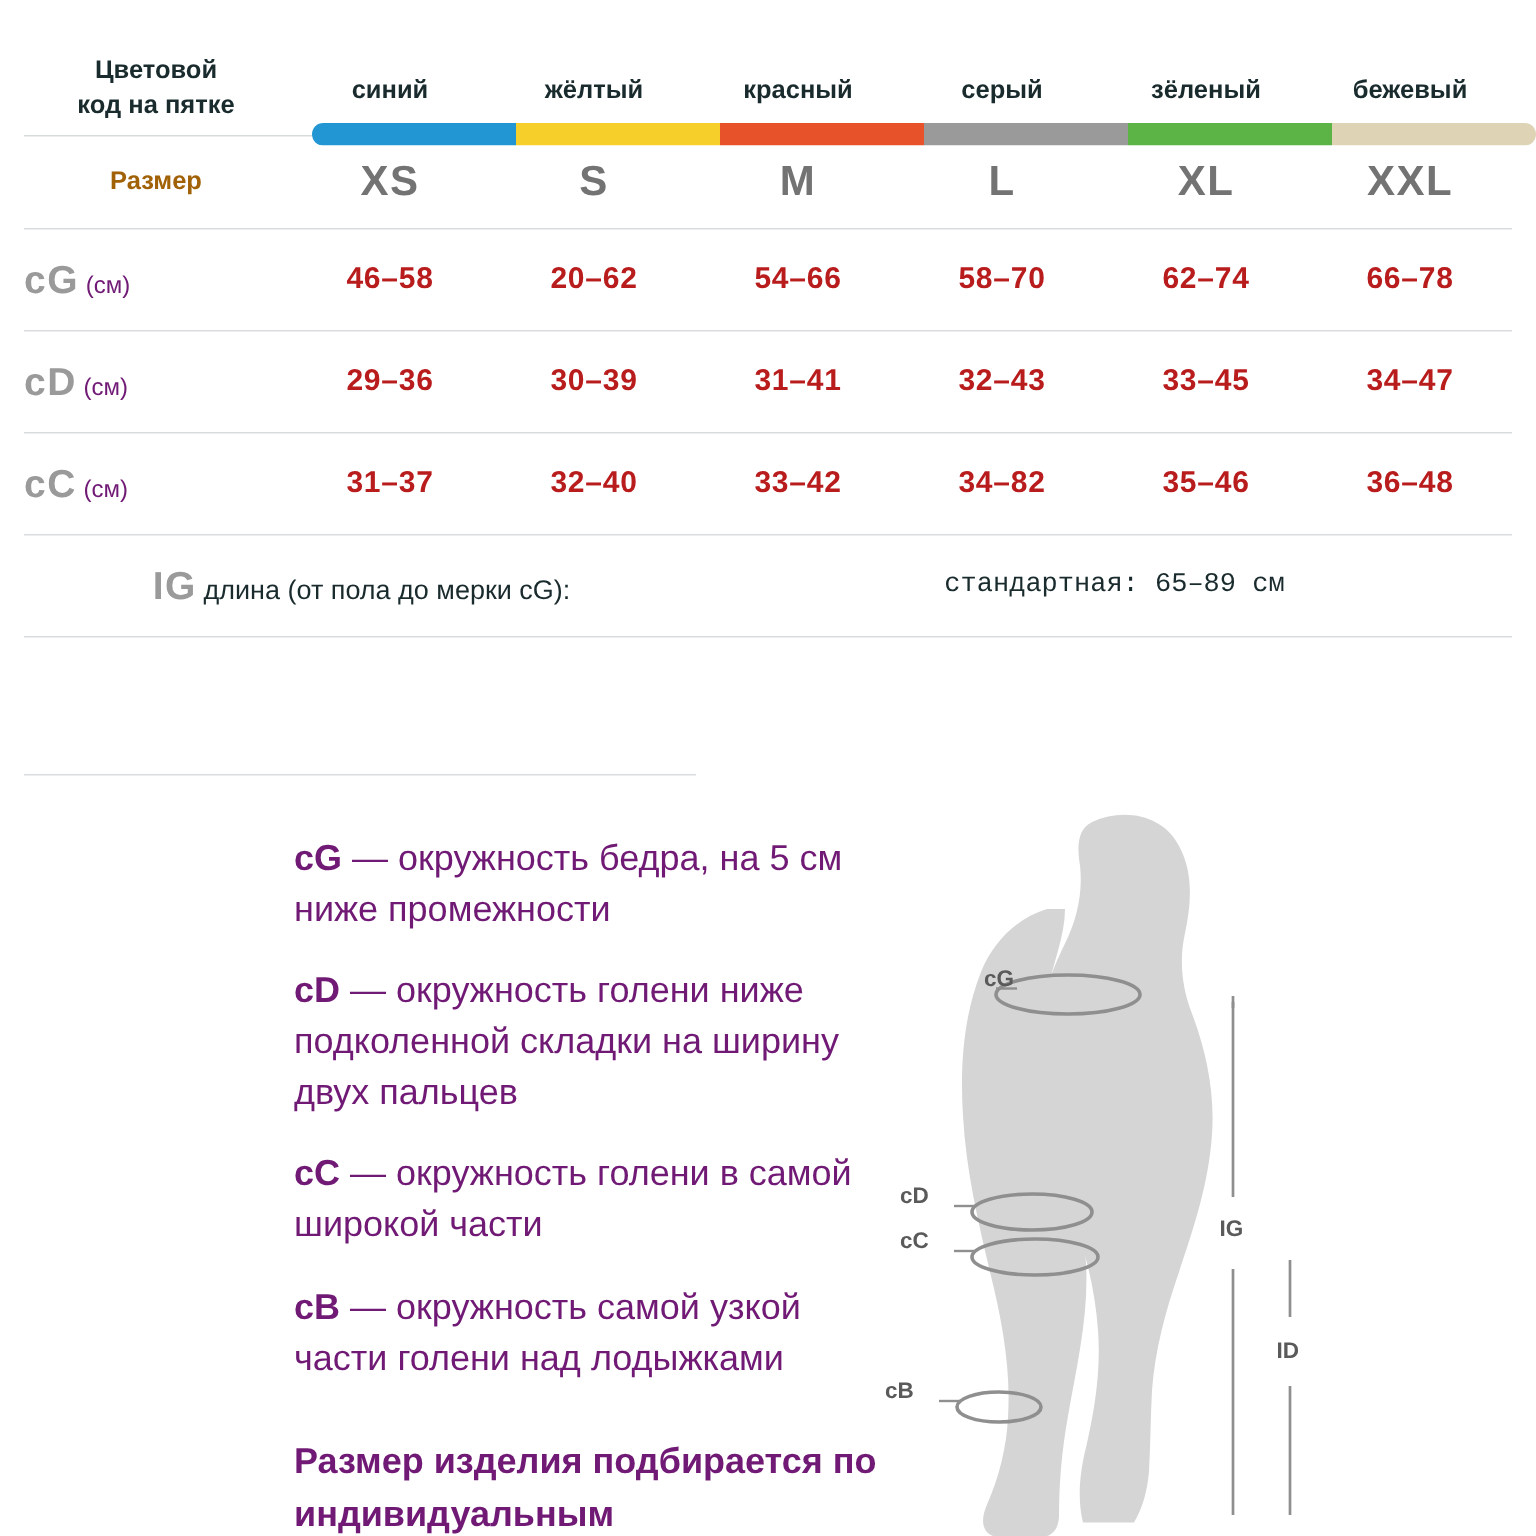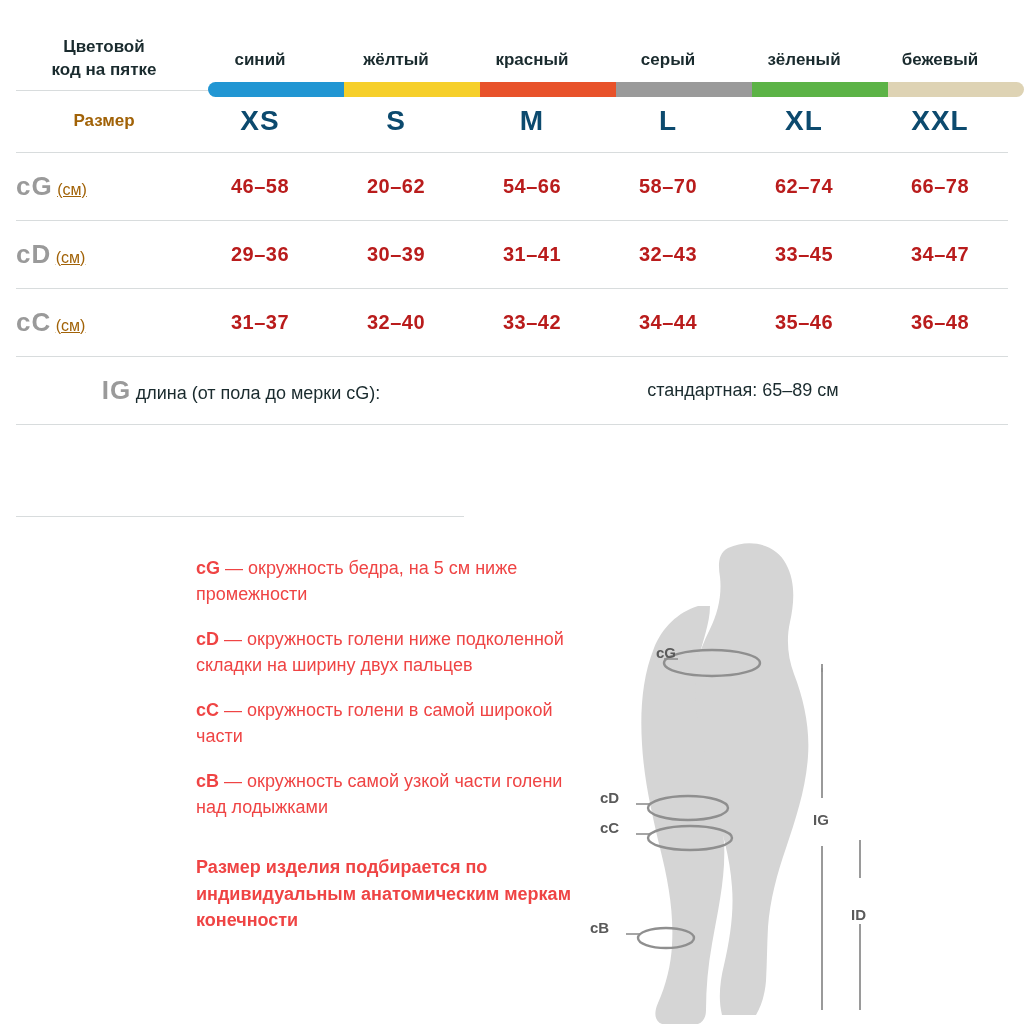--- a/index.html
+++ b/index.html
@@ -64,36 +64,35 @@
   .colorbar span { flex: 1 1 0; display: block; }
 
   .row-size td {
     height: 62px;
     border-bottom: 1px solid #d8dcdd;
   }
   .size-label {
     font-size: 17px; font-weight: bold; color: #a16207;
   }
   .size-letter {
-    font-size: 28px; font-weight: bold; color: #0c4a6e;
+    font-size: 28px; font-weight: bold; color: #737373;
     letter-spacing: 1px;
   }
 
   .row-meas td {
     height: 68px;
     border-bottom: 1px solid #d8dcdd;
   }
   .meas-name {
     font-size: 26px; font-weight: bold; color: #9a9a9a;
     letter-spacing: 1px;
   }
   .meas-unit {
-    font-size: 16px; font-weight: normal; color: #a16207;
+    font-size: 16px; font-weight: normal; color: #701a75;
     letter-spacing: 0;
-    text-decoration: underline;
   }
   .meas-val {
     font-size: 20px; font-weight: bold; color: #b91c1c;
     letter-spacing: 0.5px;
   }
 
   .row-ig td {
     height: 68px;
     border-bottom: 1px solid #d8dcdd;
     text-align: left;
@@ -102,42 +101,43 @@
     font-size: 26px; font-weight: bold; color: #9a9a9a;
     letter-spacing: 1px;
   }
   .ig-text {
     font-size: 18px; color: #1a2b2e; font-weight: normal;
   }
   .ig-value {
     font-size: 18px; color: #1a2b2e; font-weight: normal;
     text-align: left;
     padding-left: 14px !important;
+    font-family: Liberation Mono, monospace;
   }
   .row-ig .ig-left { padding-left: 2px !important; }
 
   
   .bottom-rule {
     position: absolute;
     left: 16px; top: 516px;
     width: 448px; height: 1px;
     background: #d8dcdd;
   }
 
   
   .legend {
     position: absolute;
     left: 196px; top: 556px;
     width: 400px;
   }
   .legend p {
     margin: 0 0 20px 0;
-    font-size: 18px;
+    font-size: 24px;
     line-height: 1.42;
-    color: #ef4444;
+    color: #701a75;
   }
   .legend p b { font-weight: bold; }
   .legend .note {
     margin-top: 34px;
     font-weight: bold;
     line-height: 1.46;
   }
 
   
   .figure {
@@ -220,21 +220,21 @@
         </tr>
 
         <tr class="row-meas">
           <td class="col-label" style="text-align:left">
             <span class="meas-name">cC</span>
             <span class="meas-unit">(см)</span>
           </td>
           <td class="meas-val">31–37</td>
           <td class="meas-val">32–40</td>
           <td class="meas-val">33–42</td>
-          <td class="meas-val">34–44</td>
+          <td class="meas-val">34–82</td>
           <td class="meas-val">35–46</td>
           <td class="meas-val">36–48</td>
         </tr>
 
 
         <tr class="row-ig">
           <td class="ig-left" colspan="3">
             <span class="ig-name">IG</span>
             <span class="ig-text">длина (от пола до мерки cG):</span>
           </td>
@@ -333,16 +333,16 @@
         <line x1="300" y1="300" x2="300" y2="338"></line>
         <line x1="300" y1="384" x2="300" y2="470"></line>
       </g>
     </svg>
 
     <span class="fig-label" style="left:96px; top:104px;">cG</span>
     <span class="fig-label" style="left:40px;  top:249px;">cD</span>
     <span class="fig-label" style="left:40px;  top:279px;">cC</span>
     <span class="fig-label" style="left:30px;  top:379px;">cB</span>
     <span class="fig-label" style="left:253px; top:271px;">IG</span>
-    <span class="fig-label" style="left:291px; top:366px;">ID</span>
+    <span class="fig-label" style="left:291px; top:352px;">ID</span>
   </div>
 
 </div>
 
 </body></html>

